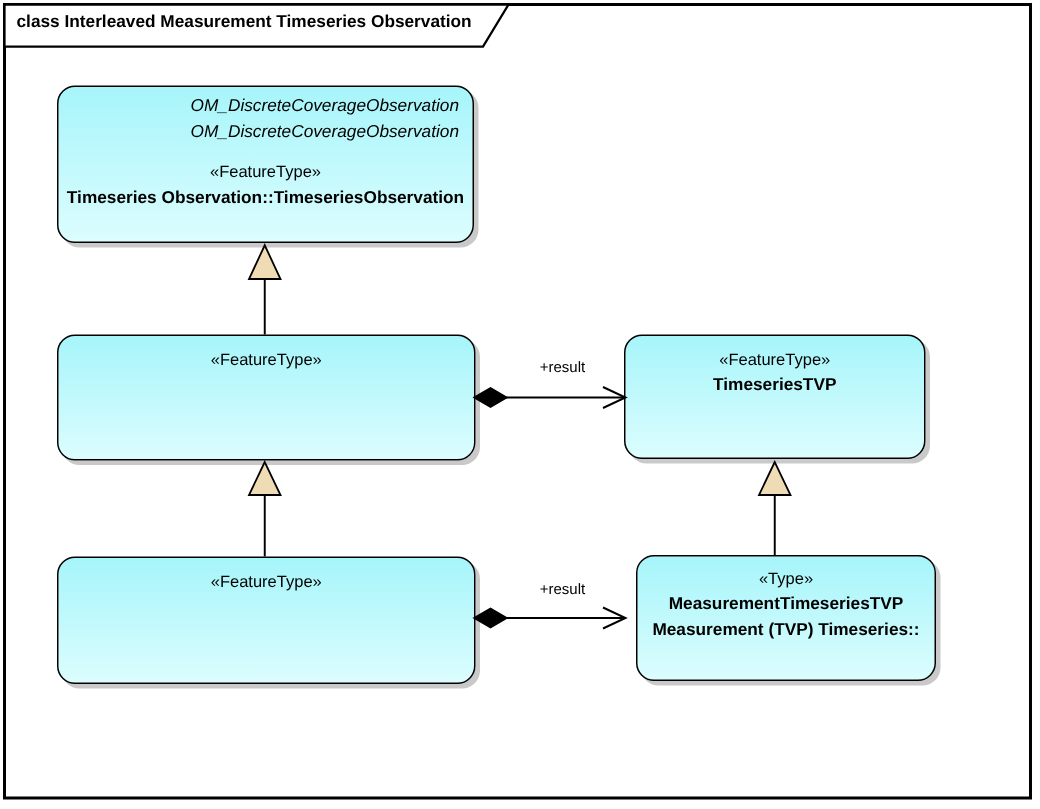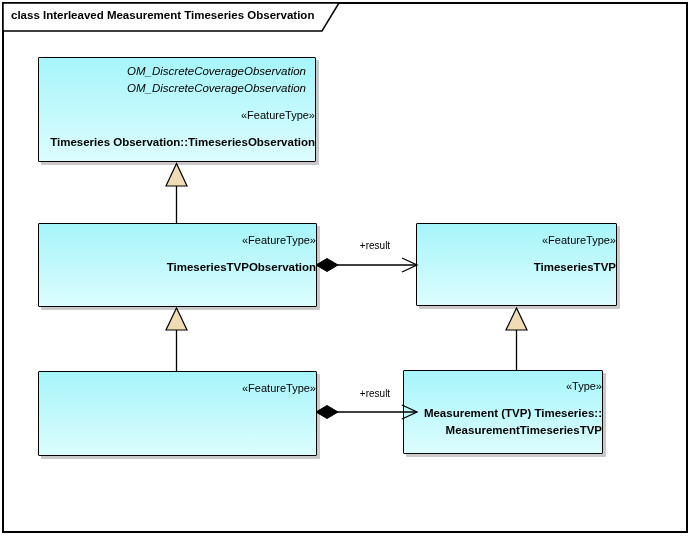--- a/index.html
+++ b/index.html
@@ -15,36 +15,36 @@
   html,body{width:693px;height:539px;background:#ffffff;overflow:hidden;
     font-family:"Liberation Sans", sans-serif;color:var(--text-color);}
   .stage{position:relative;width:693px;height:487px;background:#fff;}
 
   .frame{position:absolute;left:2px;top:2px;width:686px;height:531px;
     border:2px solid var(--box-border);background:#fff;}
 
   .tab-text{position:absolute;left:11px;top:9px;font-size:11.5px;font-weight:bold;
     white-space:nowrap;z-index:5;}
 
-  .uml-box{position:absolute;border:1.2px solid var(--box-border);border-radius:1px;
+  .uml-box{position:absolute;border:1.2px solid var(--box-border);border-radius:12px;
     background:linear-gradient(180deg,var(--box-fill-top) 0%,var(--box-fill-bottom) 100%);
     box-shadow:3px 3px 0 var(--shadow-color);z-index:2;
-    display:flex;flex-direction:column;align-items:flex-end;font-size:11.5px;}
+    display:flex;flex-direction:column;align-items:center;font-size:11.5px;}
   .note-line{display:block;width:100%;text-align:right;padding-right:9px;
     font-style:italic;font-size:11.5px;line-height:17px;}
   .stereotype{display:block;text-align:center;font-size:11px;line-height:14px;}
   .class-name{display:block;text-align:center;font-weight:bold;font-size:11.5px;line-height:17px;}
 
   #box-top{left:38px;top:57px;width:278px;height:105px;padding-top:5px;}
   #box-top .stereotype{margin-top:11px;}
   #box-mid-left{left:38px;top:223px;width:279px;height:84px;padding-top:9px;}
   #box-mid-right{left:416px;top:223px;width:201px;height:83px;padding-top:9px;}
   #box-bot-left{left:38px;top:371px;width:279px;height:85px;padding-top:9px;}
-  #box-bot-right{left:403px;top:370px;width:200px;height:84px;padding-top:8px;}
-  .uml-box .stereotype + .class-name{margin-top:12px;}
+  #box-bot-right{left:424px;top:370px;width:200px;height:84px;padding-top:8px;}
+  .uml-box .stereotype + .class-name{margin-top:2px;}
 
   .assoc-label{position:absolute;width:78px;text-align:center;font-size:10px;
     white-space:nowrap;z-index:4;}
   #result-label-1{left:336px;top:240px;}
   #result-label-2{left:336px;top:388px;}
 
   svg.overlay{position:absolute;left:0;top:0;width:693px;height:539px;z-index:3;
     pointer-events:none;}
   .conn{stroke:var(--line-color);stroke-width:1.3;fill:none;}
   .tri{fill:var(--triangle-fill);stroke:var(--line-color);stroke-width:1.2;}
@@ -62,36 +62,35 @@
 
   <div class="uml-box" id="box-top">
     <span class="note-line">OM_DiscreteCoverageObservation</span>
     <span class="note-line">OM_DiscreteCoverageObservation</span>
     <span class="stereotype">«FeatureType»</span>
     <span class="class-name">Timeseries Observation::TimeseriesObservation</span>
   </div>
 
   <div class="uml-box" id="box-mid-left">
     <span class="stereotype">«FeatureType»</span>
-    <span class="class-name">TimeseriesTVPObservation</span>
   </div>
 
   <div class="uml-box" id="box-mid-right">
     <span class="stereotype">«FeatureType»</span>
     <span class="class-name">TimeseriesTVP</span>
   </div>
 
   <div class="uml-box" id="box-bot-left">
     <span class="stereotype">«FeatureType»</span>
   </div>
 
   <div class="uml-box" id="box-bot-right">
     <span class="stereotype">«Type»</span>
+    <span class="class-name">MeasurementTimeseriesTVP</span>
     <span class="class-name">Measurement (TVP) Timeseries::</span>
-    <span class="class-name">MeasurementTimeseriesTVP</span>
   </div>
 
   <div class="assoc-label" id="result-label-1">+result</div>
   <div class="assoc-label" id="result-label-2">+result</div>
 
   <svg class="overlay" viewBox="0 0 693 539">
 
     <polygon class="tab-shape" points="3,3 339,3 322,31 3,31"></polygon>
 
     <g>

